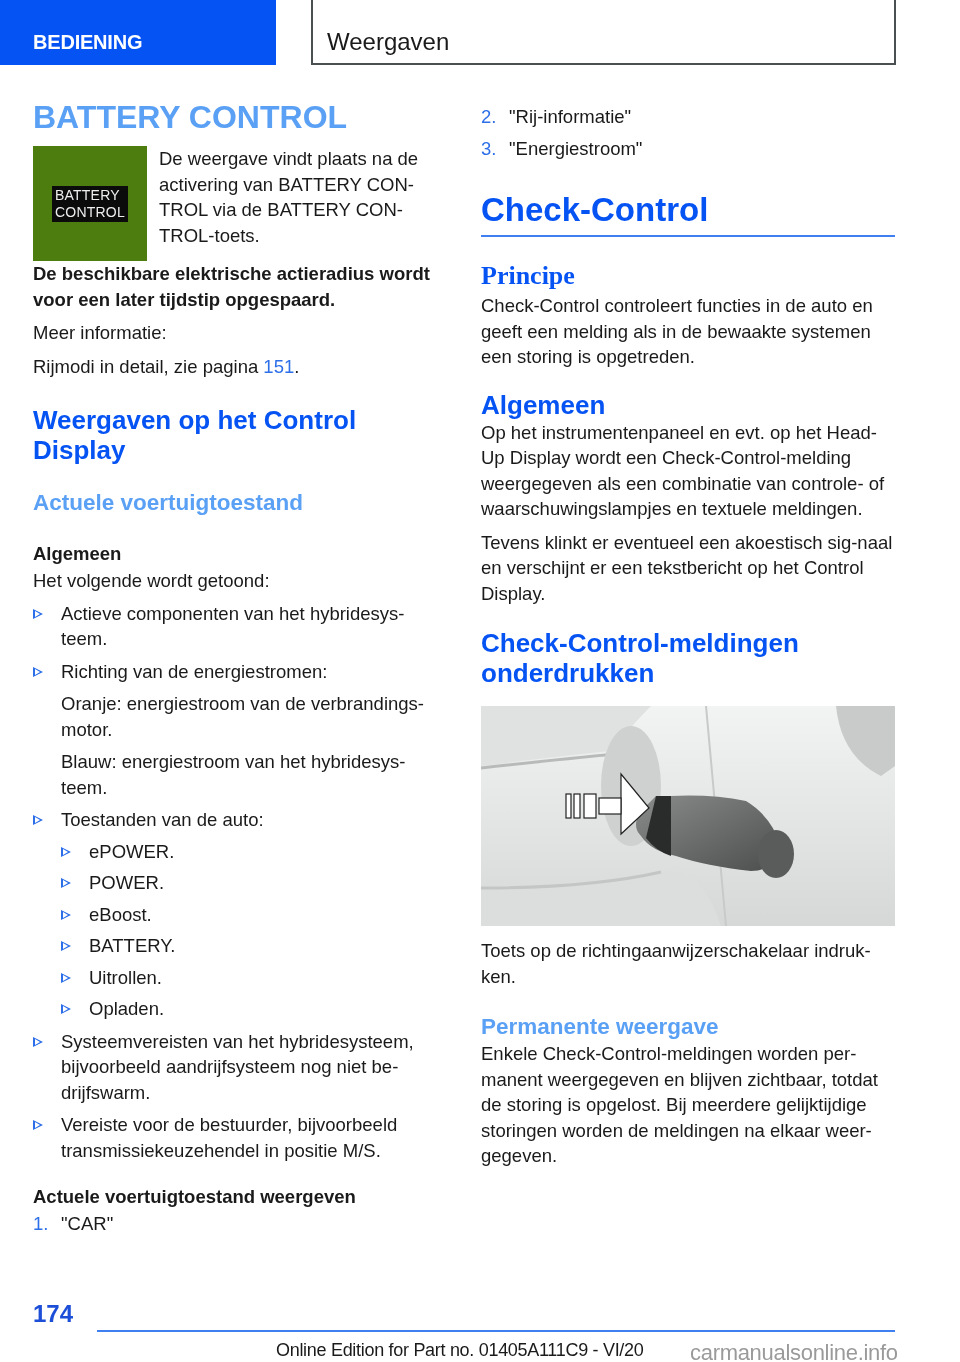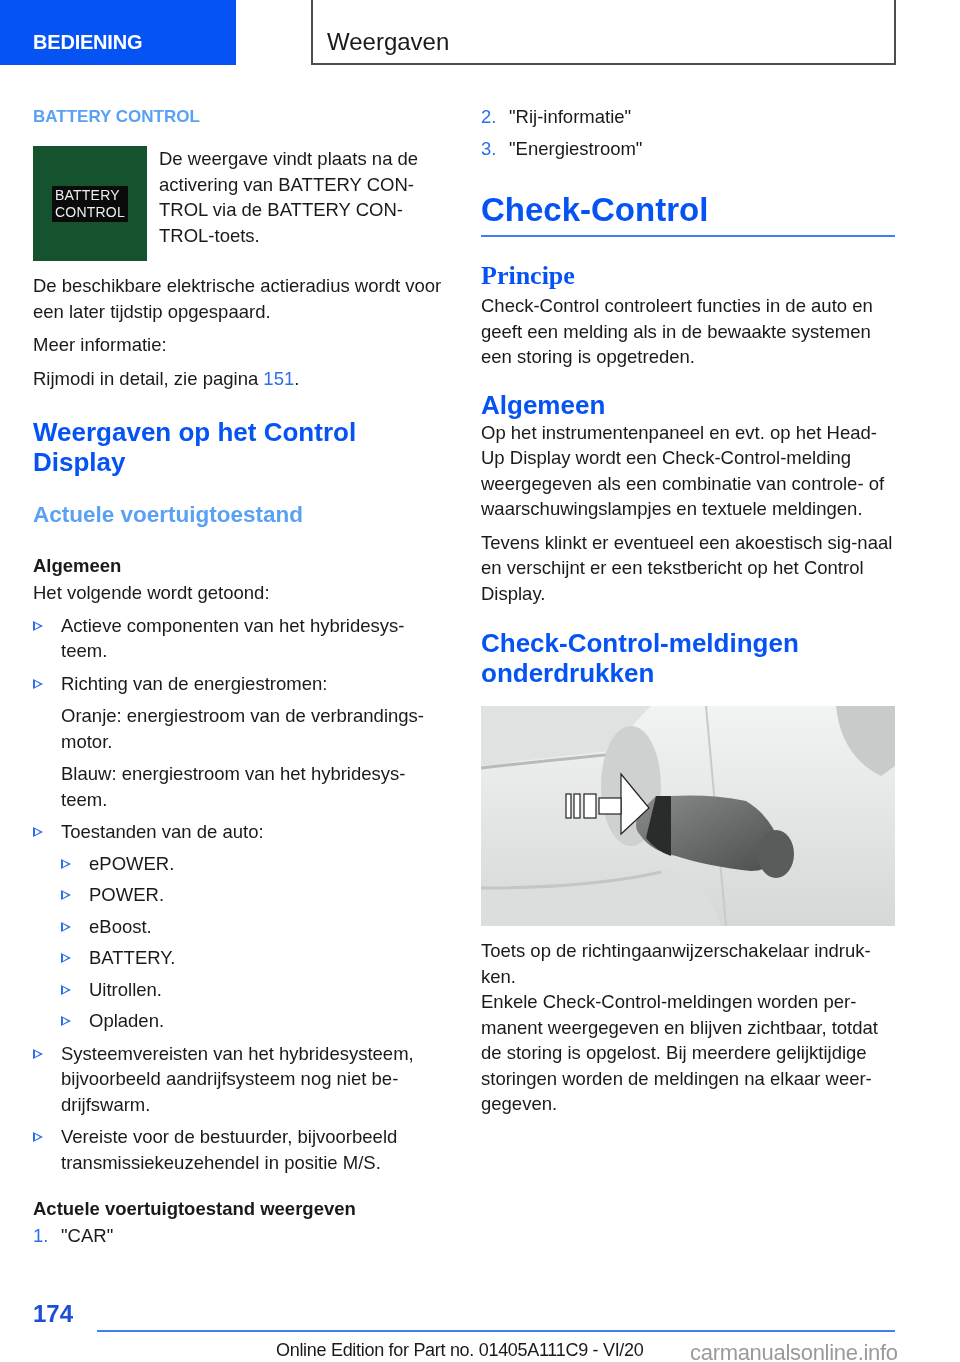--- a/index.html
+++ b/index.html
@@ -1,37 +1,37 @@
 <!DOCTYPE html>
 <html><head>
 <meta charset="utf-8">
 <style>
   * { margin: 0; padding: 0; box-sizing: border-box; }
   html, body { width: 960px; height: 1362px; background: #ffffff; overflow: hidden; }
   body { position: relative; font-family: "Liberation Sans", sans-serif; color: #1a1a1a; }
 
   
-  .hdr-left { position: absolute; left: 0; top: 0; width: 236px; height: 65px; background: #0653f4; }
+  .hdr-left { position: absolute; left: 0; top: 0; width: 276px; height: 65px; background: #0653f4; }
   .hdr-left span { position: absolute; left: 33px; top: 31px; font-size: 20px; font-weight: bold; color: #ffffff; letter-spacing: -0.2px; }
   .hdr-right { position: absolute; left: 311px; top: -2px; width: 585px; height: 67px; border: 2px solid #4a4f52; border-top: none; background: #fff; }
   .hdr-right span { position: absolute; left: 14px; top: 30px; font-size: 24px; color: #1a1a1a; }
 
   .col { position: absolute; top: 100px; }
   .col-left { left: 33px; width: 410px; }
   .col-right { left: 481px; width: 414px; }
 
   .p { font-size: 18.5px; line-height: 25.5px; color: #1a1a1a; }
   .mt8 { margin-top: 8px; }
 
   .h-light { color: #5aa0f5; font-weight: bold; }
   .h-dark { color: #0653f4; font-weight: bold; }
 
-  .bc-title { font-size: 17px; line-height: 30px; margin-top: 2px; }
+  .bc-title { font-size: 32px; line-height: 30px; margin-top: 2px; }
   .bc-row { display: flex; margin-top: 14px; }
-  .bc-img { width: 114px; height: 115px; background: #14532d; display: flex; align-items: center; justify-content: center; flex-shrink: 0; }
+  .bc-img { width: 114px; height: 115px; background: #4d7c0f; display: flex; align-items: center; justify-content: center; flex-shrink: 0; }
   .bc-key { background: #0b0b0b; color: #eeeeee; font-size: 14px; line-height: 17px; padding: 1px 3px; letter-spacing: 0.2px; }
   .bc-text { margin-left: 12px; margin-top: 0px; }
 
   .h2 { font-size: 26px; line-height: 30px; }
   .h3 { font-size: 22.5px; line-height: 28px; }
   .h4 { font-size: 18.5px; font-weight: bold; color: #1a1a1a; line-height: 25px; }
 
   ul.tri { list-style: none; }
   ul.tri > li { position: relative; padding-left: 28px; font-size: 18.5px; line-height: 25.5px; margin-top: 7px; }
   ul.tri > li .tri-icon { position: absolute; left: 0; top: 8px; width: 0; height: 0; border-top: 5.5px solid transparent; border-bottom: 5.5px solid transparent; border-left: 10px solid #2d6fe8; }
@@ -72,21 +72,21 @@
   <div class="bc-row">
     <div class="bc-img">
       <div class="bc-key">
         <div>BATTERY</div>
         <div>CONTROL</div>
       </div>
     </div>
     <div class="p bc-text">De weergave vindt plaats na de activering van BATTERY CON-TROL via de BATTERY CON-TROL-toets.</div>
   </div>
 
-  <div class="p" style="margin-top:12px;">De beschikbare elektrische actieradius wordt voor een later tijdstip opgespaard.</div>
+  <div class="p" style="font-weight:bold;">De beschikbare elektrische actieradius wordt voor een later tijdstip opgespaard.</div>
   <div class="p mt8">Meer informatie:</div>
   <div class="p mt8">
     <span>Rijmodi in detail, zie pagina </span><span class="link">151</span><span>.</span>
   </div>
 
   <div class="h2 h-dark" style="margin-top:26px;">Weergaven op het Control Display</div>
   <div class="h3 h-light" style="margin-top:24px;">Actuele voertuigtoestand</div>
   <div class="h4" style="margin-top:24px;">Algemeen</div>
   <div class="p" style="margin-top:2px;">Het volgende wordt getoond:</div>
 
@@ -182,19 +182,20 @@
       <polygon points="140,92 140,68 168,102 140,128 140,108" fill="#ffffff" stroke="#222" stroke-width="1.2"></polygon>
       <rect x="118" y="92" width="22" height="16" fill="#ffffff" stroke="#222" stroke-width="1.2"></rect>
       <rect x="103" y="88" width="12" height="24" fill="#ffffff" stroke="#222" stroke-width="1.2"></rect>
       <rect x="93" y="88" width="6" height="24" fill="#ffffff" stroke="#222" stroke-width="1.2"></rect>
       <rect x="85" y="88" width="5" height="24" fill="#ffffff" stroke="#222" stroke-width="1.2"></rect>
     </svg>
   </div>
 
   <div class="p" style="margin-top:12px;">Toets op de richtingaanwijzerschakelaar indruk-ken.</div>
 
+  <div class="h3 h-light" style="margin-top:24px;">Permanente weergave</div>
   <div class="p" style="margin-top:0px;">Enkele Check-Control-meldingen worden per-manent weergegeven en blijven zichtbaar, totdat de storing is opgelost. Bij meerdere gelijktijdige storingen worden de meldingen na elkaar weer-gegeven.</div>
 </div>
 
 <div class="pg">174</div>
 <div class="foot-rule"></div>
 <div class="foot-ed">Online Edition for Part no. 01405A111C9 - VI/20</div>
 <div class="foot-wm">carmanualsonline.info</div>
 
 </body></html>

